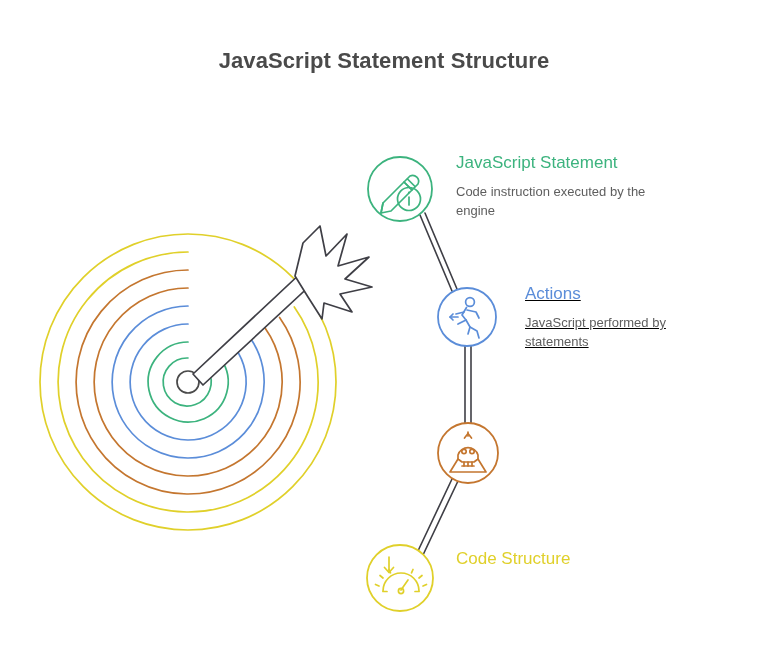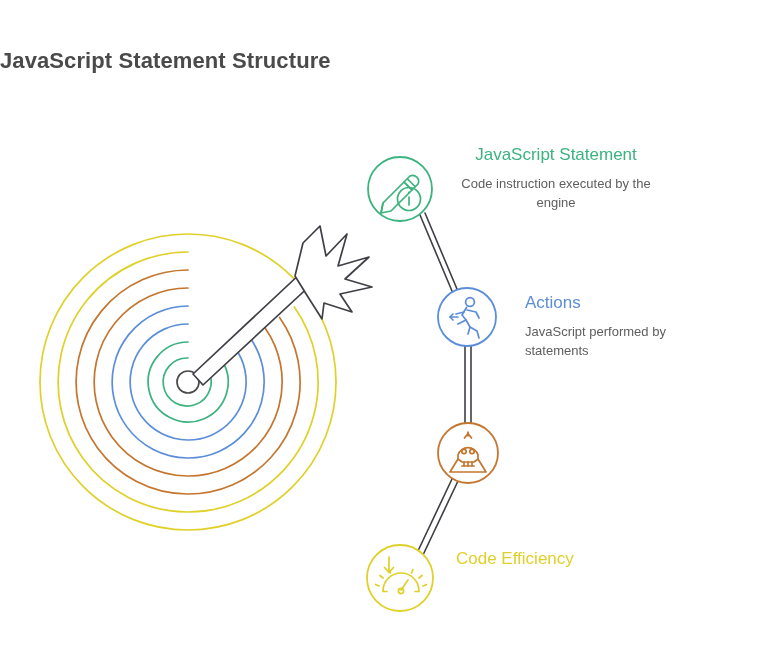--- a/index.html
+++ b/index.html
@@ -23,21 +23,21 @@
     width: 768px;
     height: 672px;
   }
 
   
   #page-title {
     position: absolute;
     left: 0;
     top: 46px;
     width: 768px;
-    text-align: left;
+    text-align: center;
     font-size: 22px;
     font-weight: bold;
     color: #4a4a4a;
     letter-spacing: 0.1px;
     line-height: 30px;
   }
 
   
   #diagram-svg {
     position: absolute;
@@ -60,22 +60,22 @@
     white-space: nowrap;
   }
   .step-desc {
     font-size: 13px;
     color: #5e5e5e;
     line-height: 19px;
     margin: 0;
     max-width: 200px;
   }
 
-  #step-text-0 { left: 456px; top: 144px; text-align: center; }
-  #step-text-1 { left: 525px; top: 292px; }
+  #step-text-0 { left: 456px; top: 152px; }
+  #step-text-1 { left: 525px; top: 283px; text-decoration: underline; }
   #step-text-2 { left: 525px; top: 418px; }
   #step-text-3 { left: 456px; top: 548px; }
 </style>
 </head>
 <body>
 
 <div id="infographic-root">
 
   <div id="page-title">JavaScript Statement Structure</div>
 
@@ -232,16 +232,16 @@
     <div class="step-desc">Code instruction executed by the engine</div>
   </div>
 
   <div class="step-text" id="step-text-1">
     <div class="step-heading" style="color:#5b8dd9">Actions</div>
     <div class="step-desc">JavaScript performed by statements</div>
   </div>
 
 
   <div class="step-text" id="step-text-3">
-    <div class="step-heading" style="color:#e0d02a">Code Efficiency</div>
+    <div class="step-heading" style="color:#e0d02a">Code Structure</div>
   </div>
 
 </div>
 
 </body></html>

